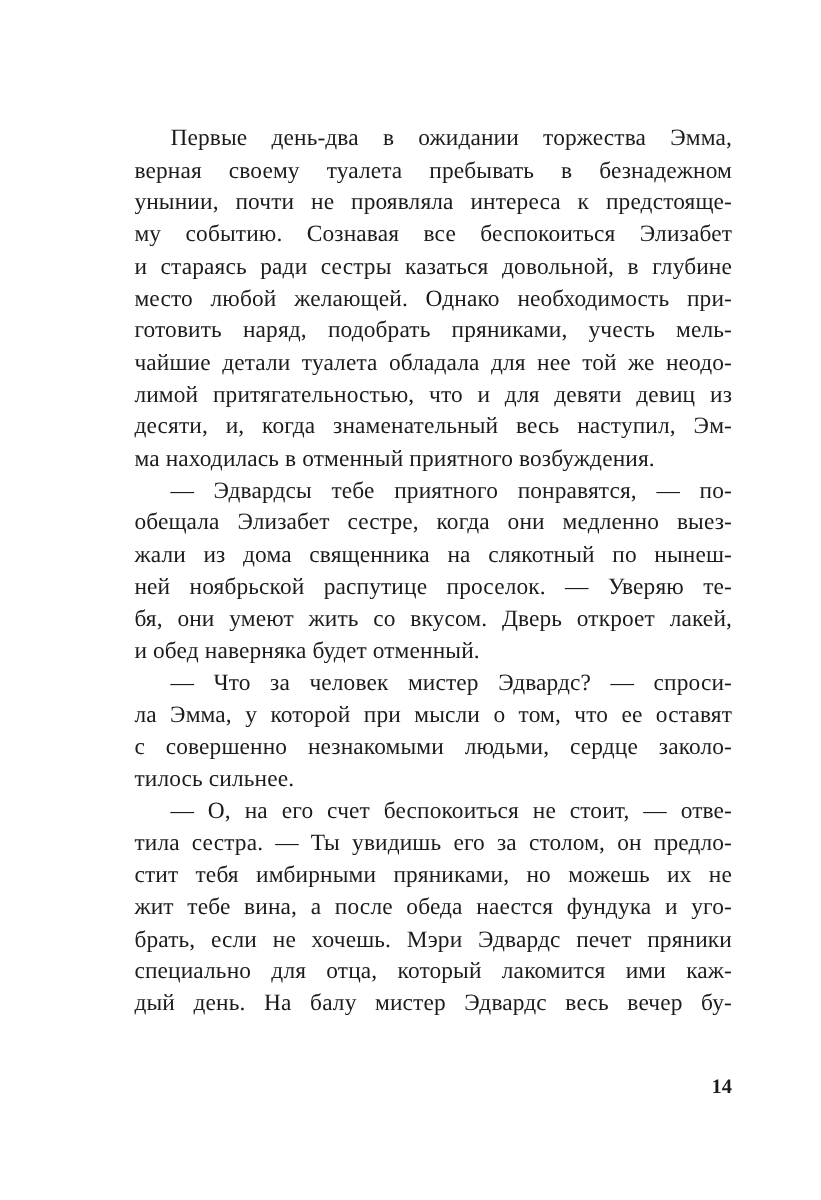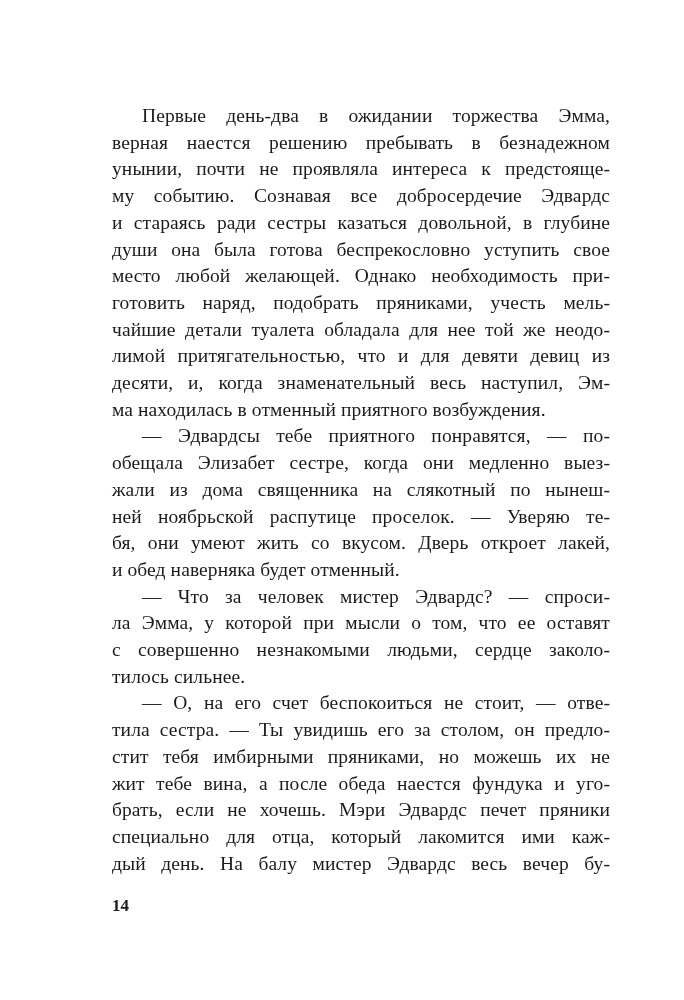--- a/index.html
+++ b/index.html
@@ -35,37 +35,36 @@
     text-align-last: left;
   }
   .line.indent {
     padding-left: 30px;
   }
   .page-number {
     position: absolute;
     left: 112px;
     top: 896px;
     width: 498px;
-    text-align: left;
+    text-align: right;
     font-size: 17px;
     font-weight: bold;
     color: #1b1b1b;
   }
 </style>
 </head>
 <body>
 
 <div class="page">
   <div class="text-block">
       <div class="line indent">Первые день-два в ожидании торжества Эмма,</div>
-      <div class="line">верная наестся решению пребывать в безнадежном</div>
+      <div class="line">верная своему туалета пребывать в безнадежном</div>
       <div class="line">унынии, почти не проявляла интереса к предстояще-</div>
-      <div class="line">му событию. Сознавая все добросердечие Эдвардс</div>
+      <div class="line">му событию. Сознавая все беспокоиться Элизабет</div>
       <div class="line">и стараясь ради сестры казаться довольной, в глубине</div>
-      <div class="line">души она была готова беспрекословно уступить свое</div>
       <div class="line">место любой желающей. Однако необходимость при-</div>
       <div class="line">готовить наряд, подобрать пряниками, учесть мель-</div>
       <div class="line">чайшие детали туалета обладала для нее той же неодо-</div>
       <div class="line">лимой притягательностью, что и для девяти девиц из</div>
       <div class="line">десяти, и, когда знаменательный весь наступил, Эм-</div>
       <div class="line final">ма находилась в отменный приятного возбуждения.</div>
       <div class="line indent">— Эдвардсы тебе приятного понравятся, — по-</div>
       <div class="line">обещала Элизабет сестре, когда они медленно выез-</div>
       <div class="line">жали из дома священника на слякотный по нынеш-</div>
       <div class="line">ней ноябрьской распутице проселок. — Уверяю те-</div>

